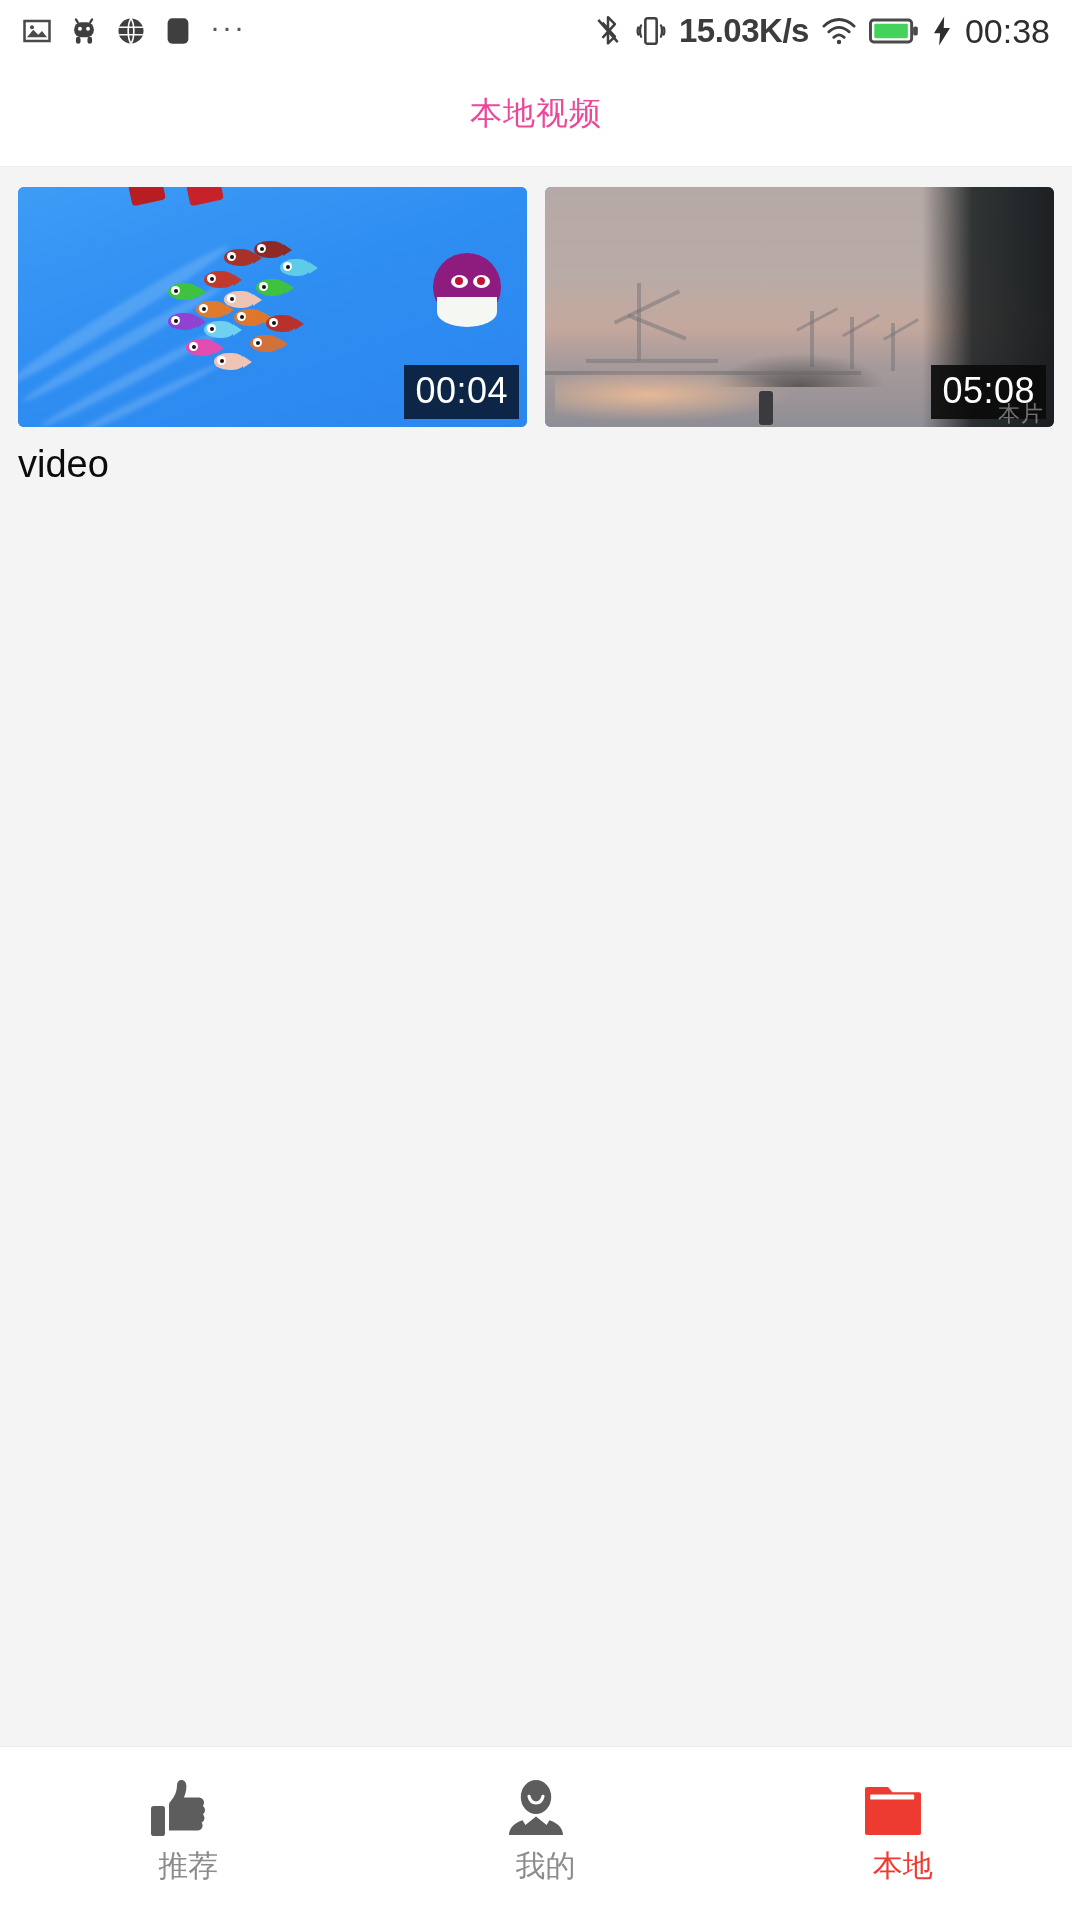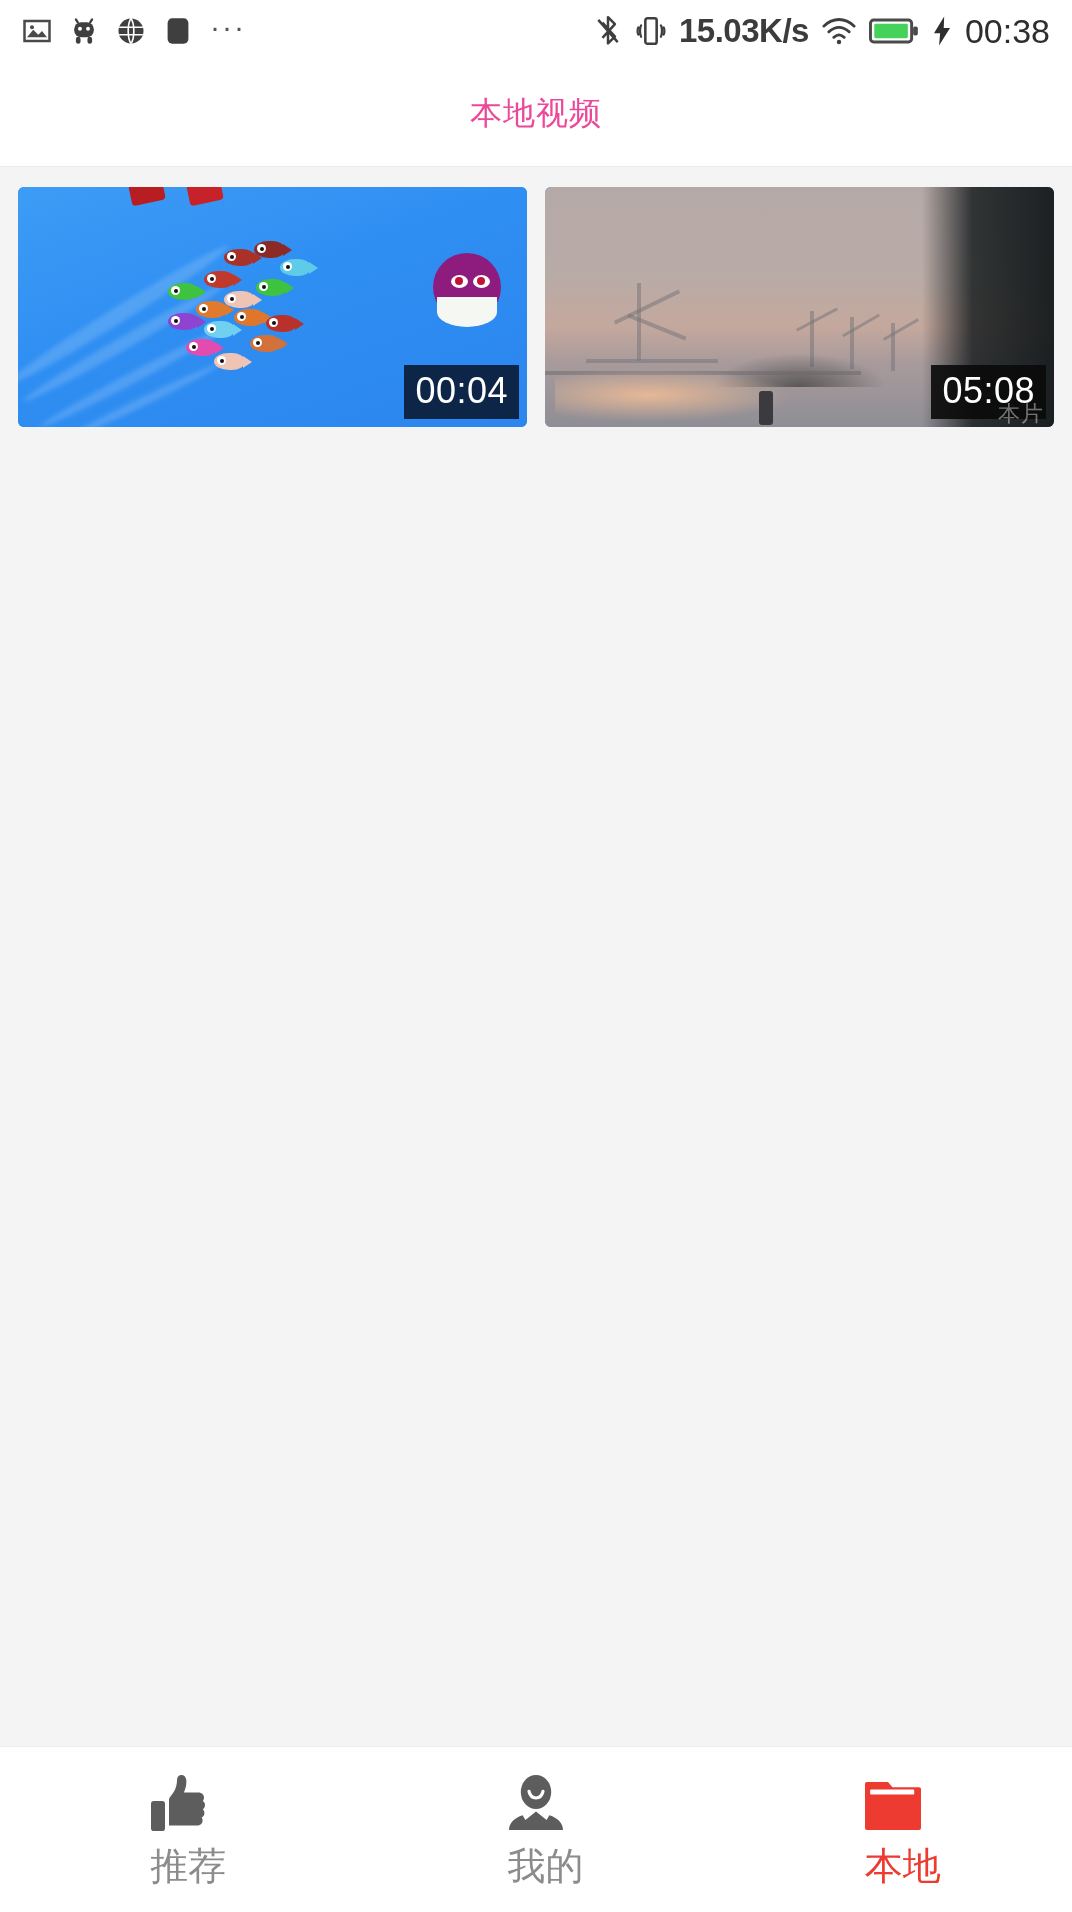--- a/index.html
+++ b/index.html
@@ -86,21 +86,21 @@
 
   
   .bottomnav {
     flex:0 0 166px; height:166px; background:#ffffff;
     border-top:1px solid #ededed;
     display:flex; align-items:center;
   }
   .navitem {
     flex:1 1 0; display:flex; flex-direction:column; align-items:center; justify-content:center; gap:6px;
   }
-  .navlabel { font-size:38px; color:#8c8c8c;margin-left:19px; }
+  .navlabel { font-size:30px; color:#8c8c8c;margin-left:19px; }
   .navitem.active .navlabel { color:#ed3b31; }
   .navicon { width:62px; height:68px; display:flex; align-items:flex-end; justify-content:center; }
 </style>
 </head>
 <body>
 
 <div id="app">
 
   <div class="statusbar">
     <div class="sb-left">
@@ -248,20 +248,21 @@
             <div class="puffer-eye" style="left:26px;">
                 <i></i>
               </div>
             <div class="puffer-eye" style="left:48px;">
                 <i></i>
               </div>
           </div>
 
           <div class="badge">00:04</div>
         </div>
+        <div class="caption">video</div>
       </div>
 
       <div class="card">
         <div class="thumb">
           <div class="harbor"></div>
           <div class="crane" style="left:18%;bottom:66px;width:4px;height:78px;"></div>
           <div class="crane" style="left:13%;bottom:118px;width:72px;height:4px;transform:rotate(-26deg);"></div>
           <div class="crane" style="left:16%;bottom:98px;width:62px;height:4px;transform:rotate(22deg);"></div>
           <div class="crane" style="left:8%;bottom:64px;width:26%;height:4px;"></div>
           <div class="crane" style="left:52%;bottom:60px;width:4px;height:56px;"></div>

